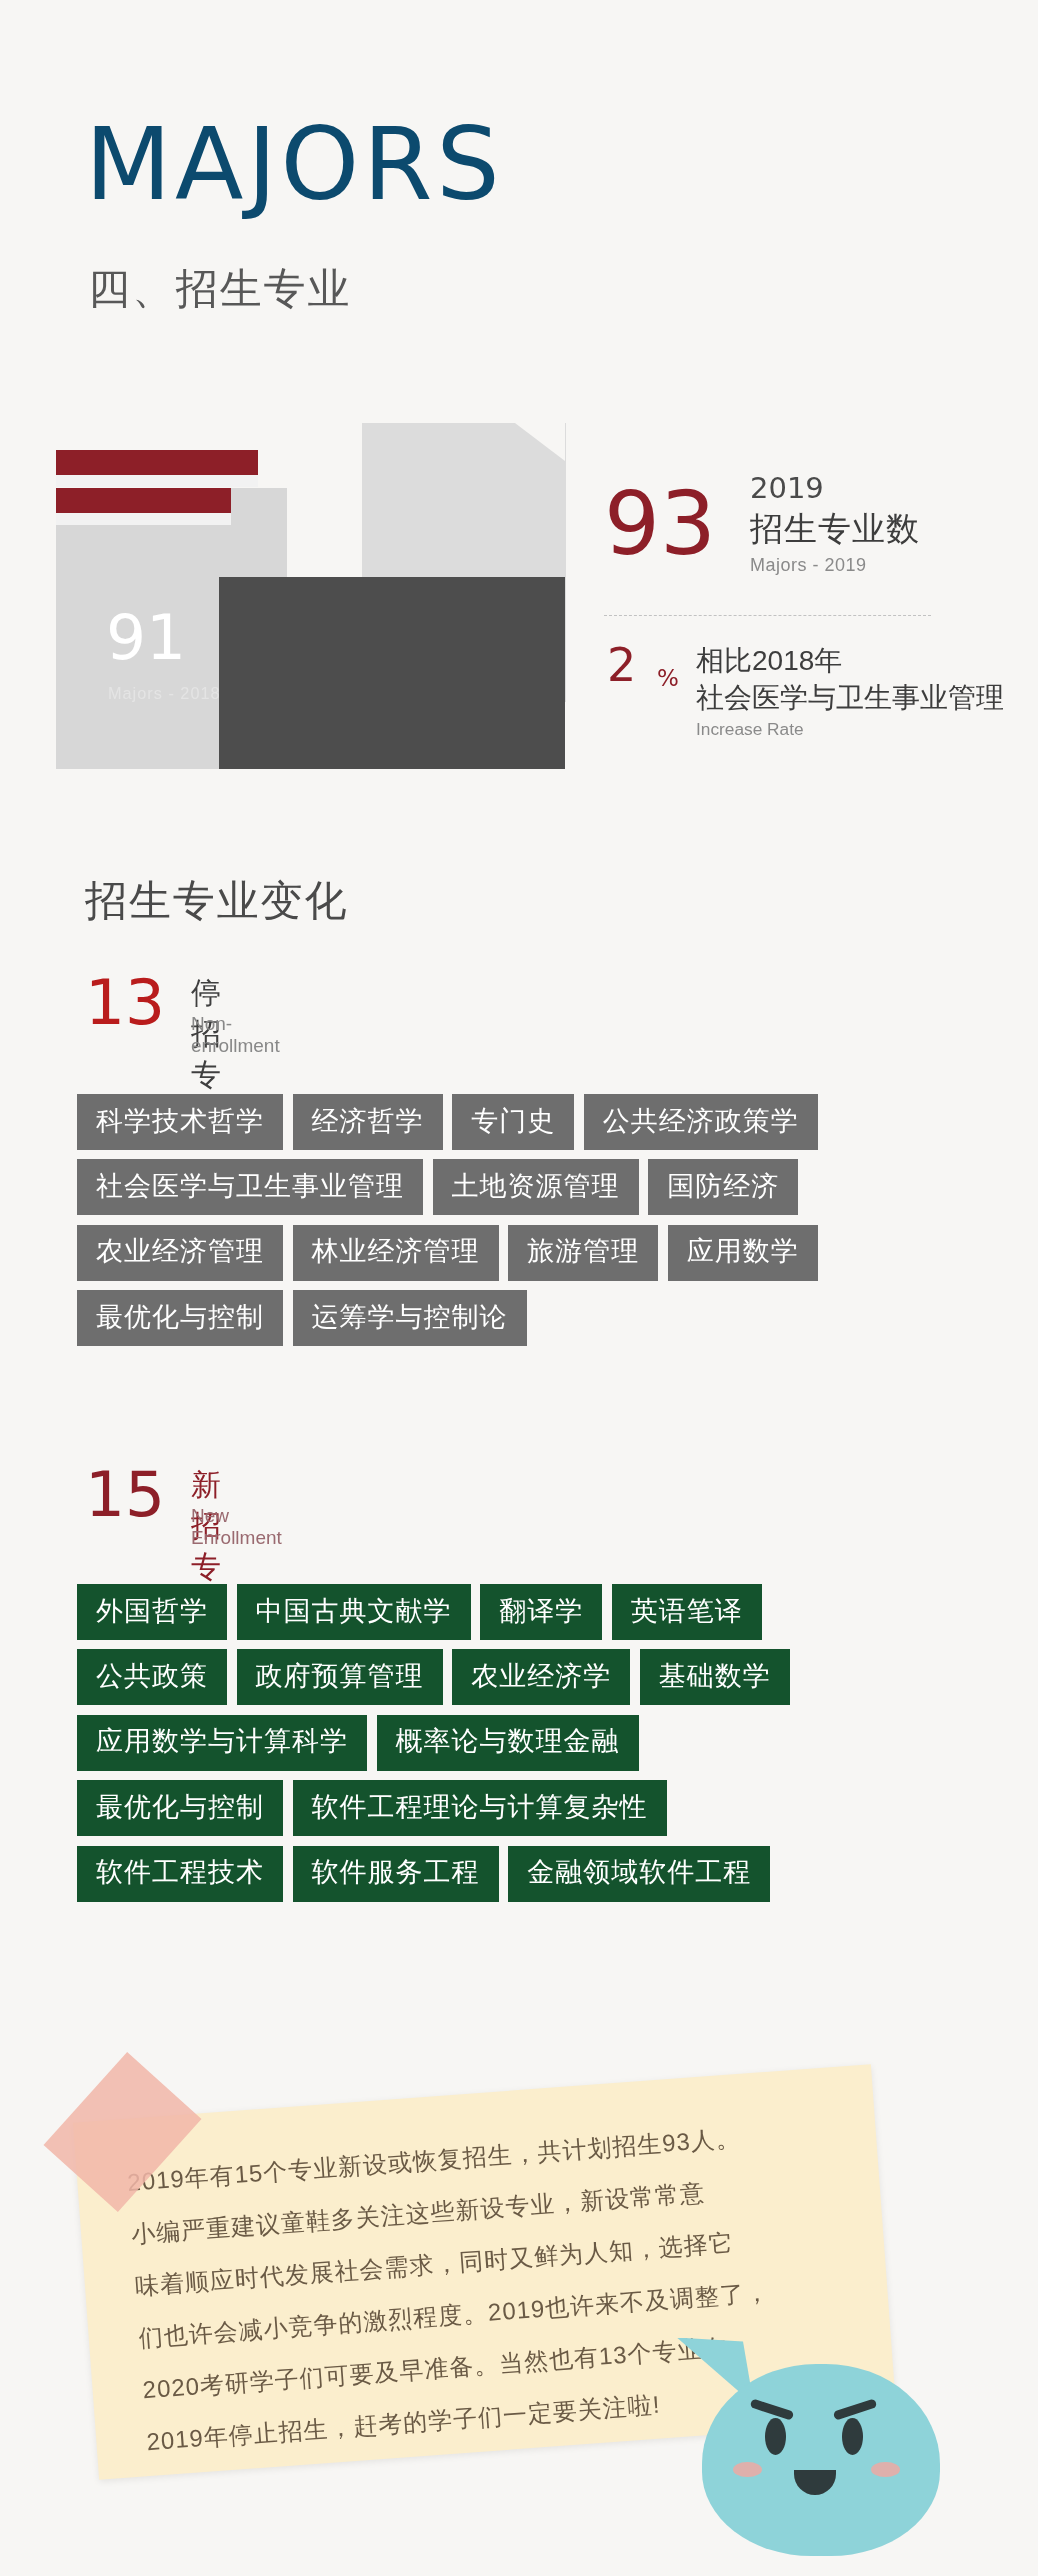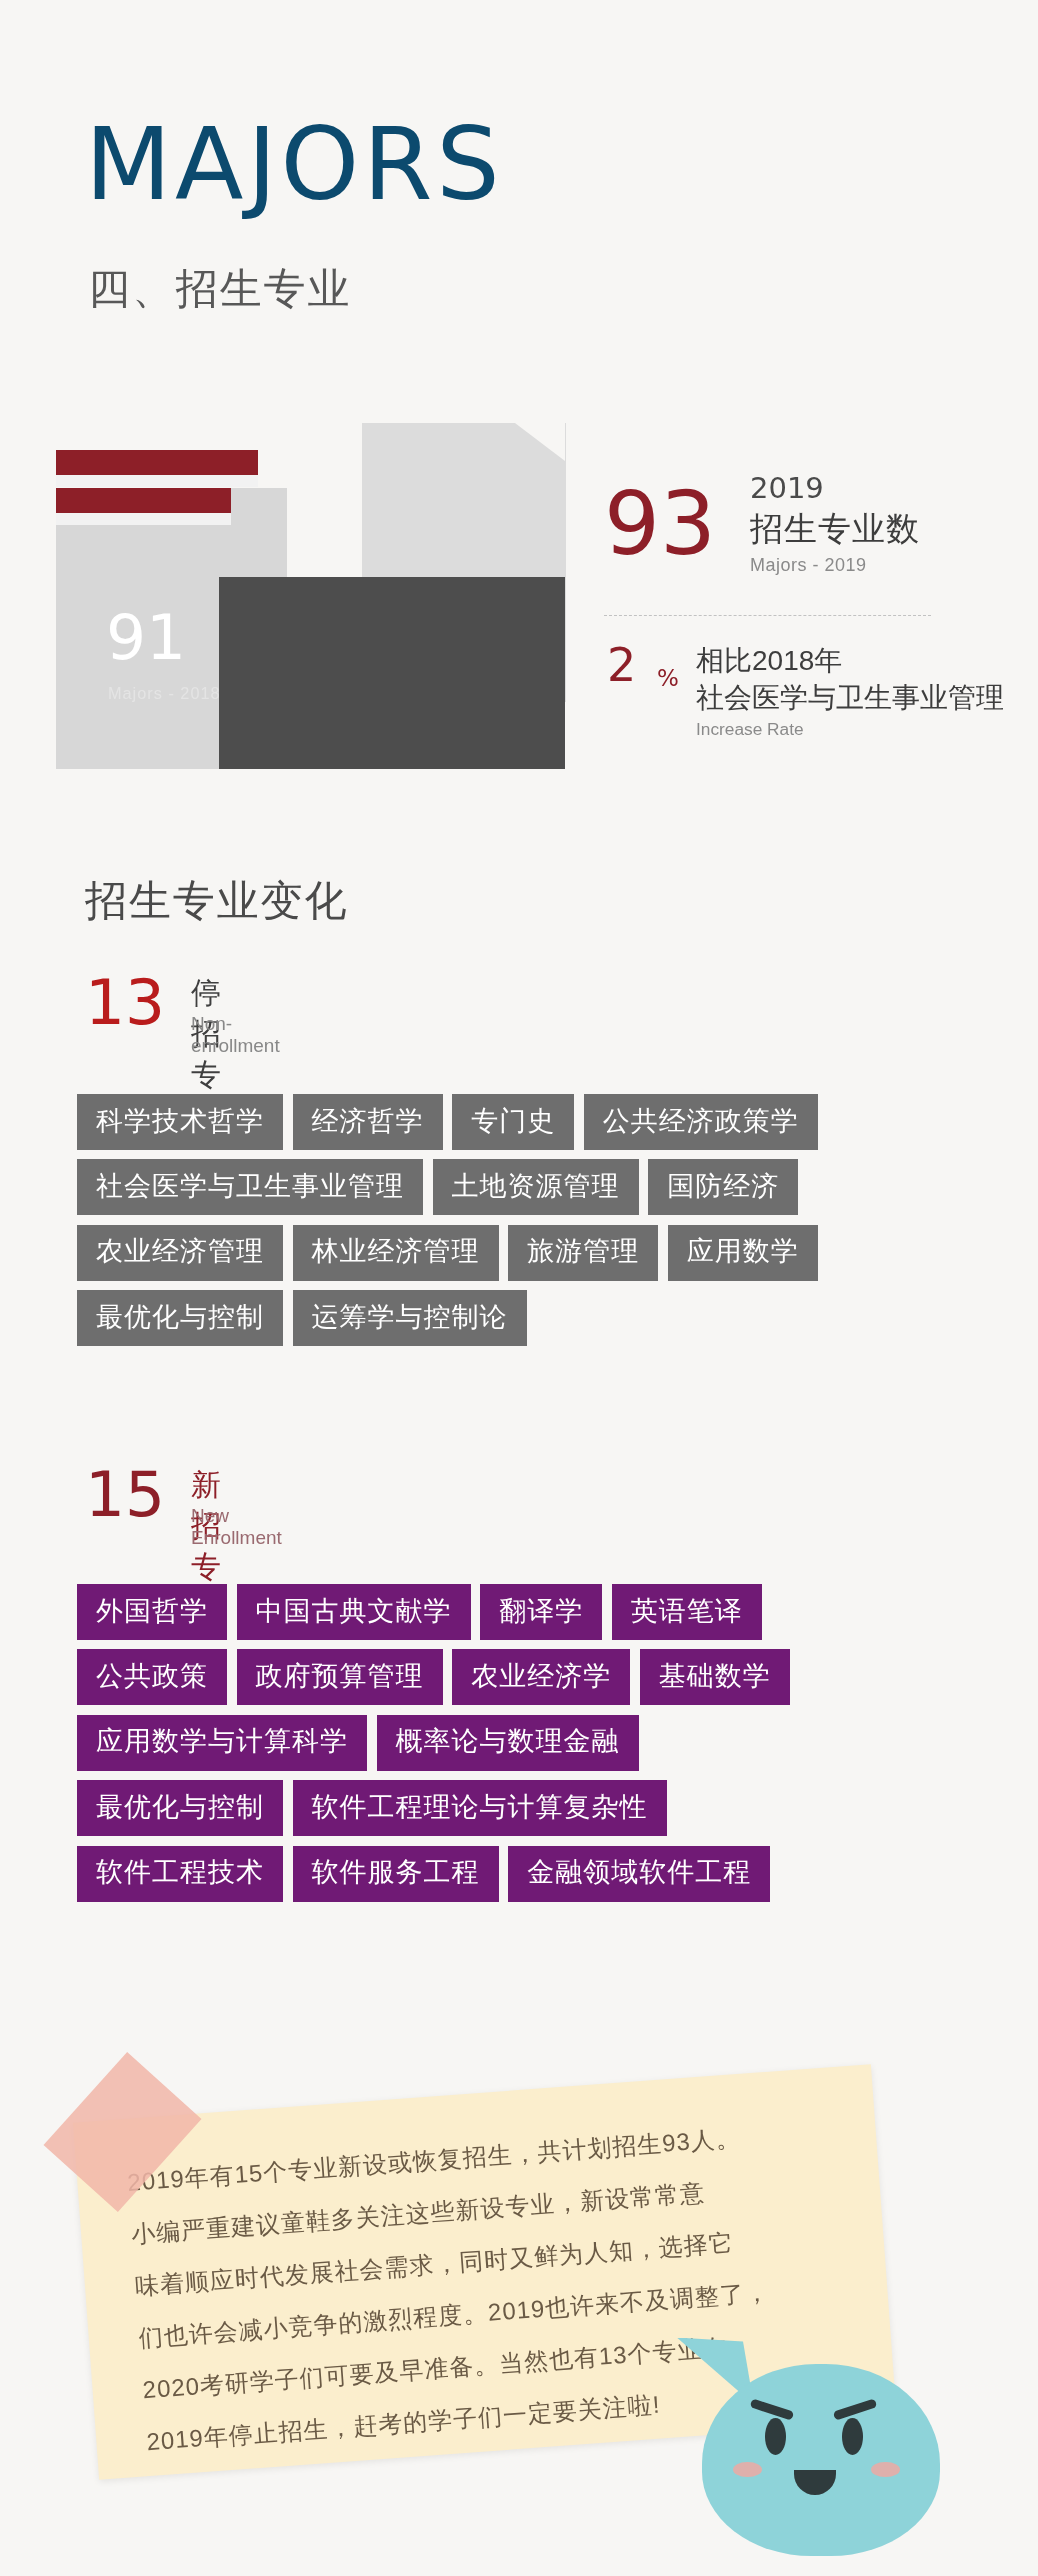--- a/index.html
+++ b/index.html
@@ -281,21 +281,21 @@
   }
   .tag {
     font-size: 27px;
     color: #ffffff;
     padding: 13.5px 19px 15.4px 19px;
     line-height: 1;
     white-space: nowrap;
     letter-spacing: 1px;
   }
   .tag-grey { background: #6e6e6e; }
-  .tag-red  { background: #701a75; }
+  .tag-red  { background: #14532d; }
 
   
   .note {
     position: absolute;
     left: 85px;
     top: 2093px;
     width: 800px;
     height: 358px;
     background: #fbeecd;
     transform: rotate(-4.2deg);

